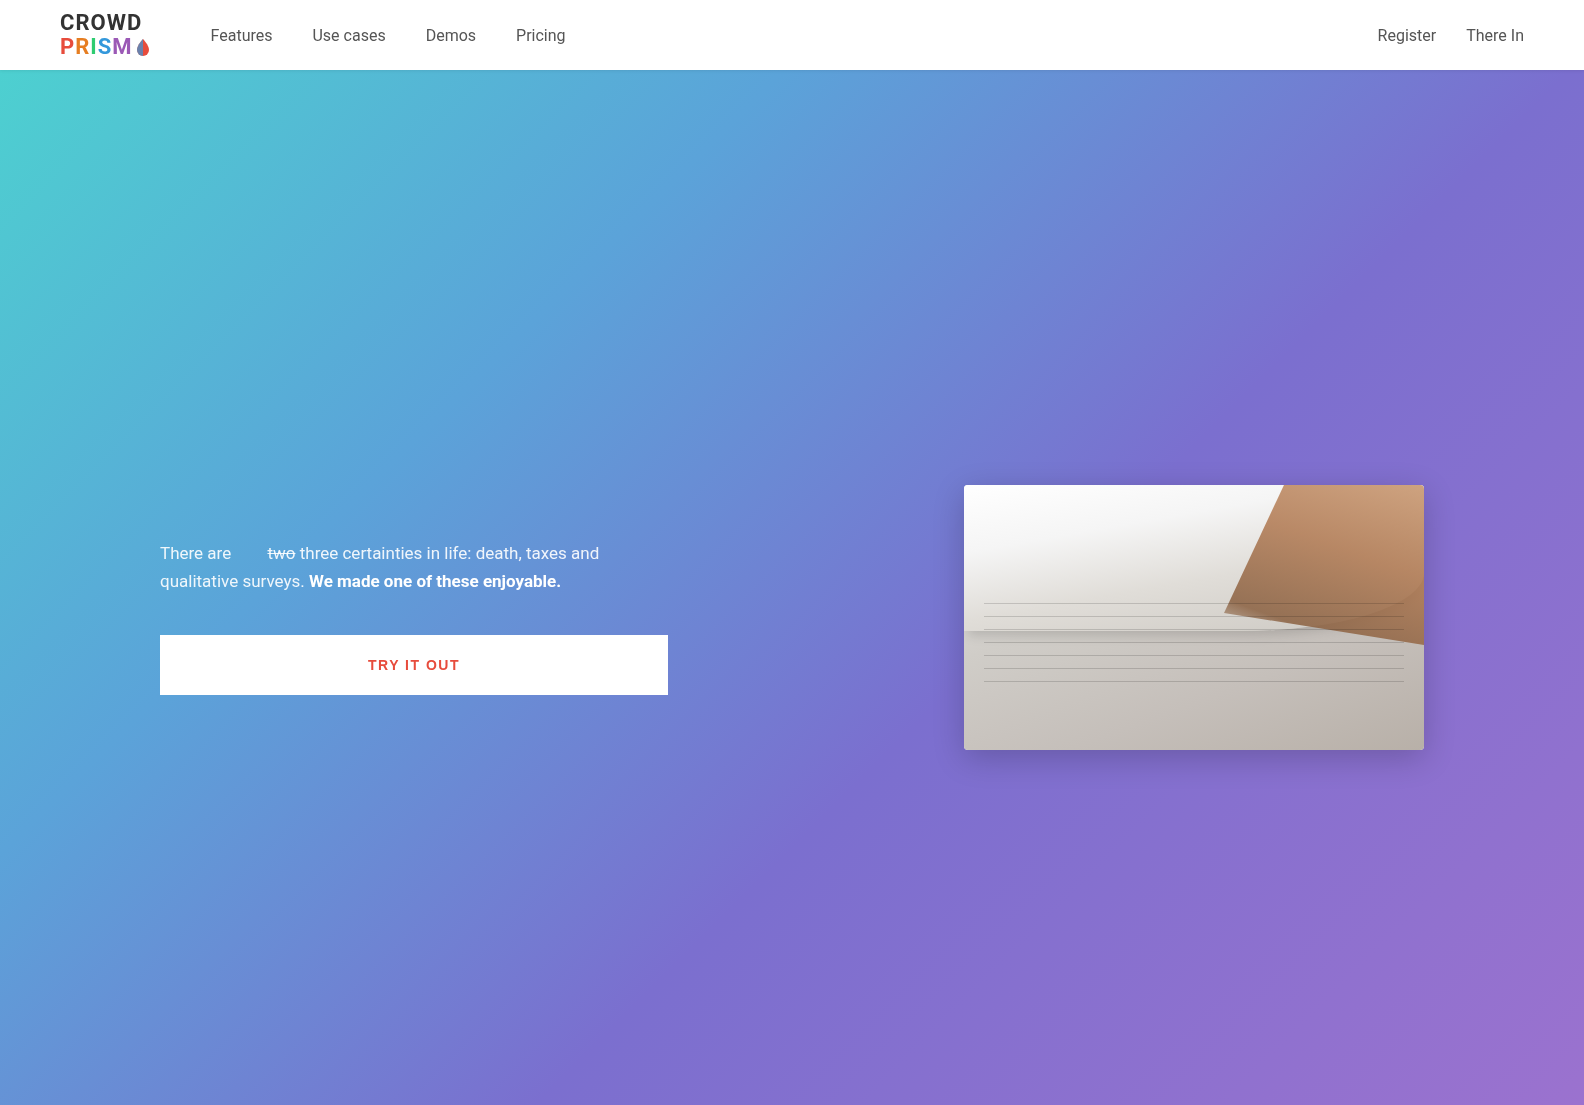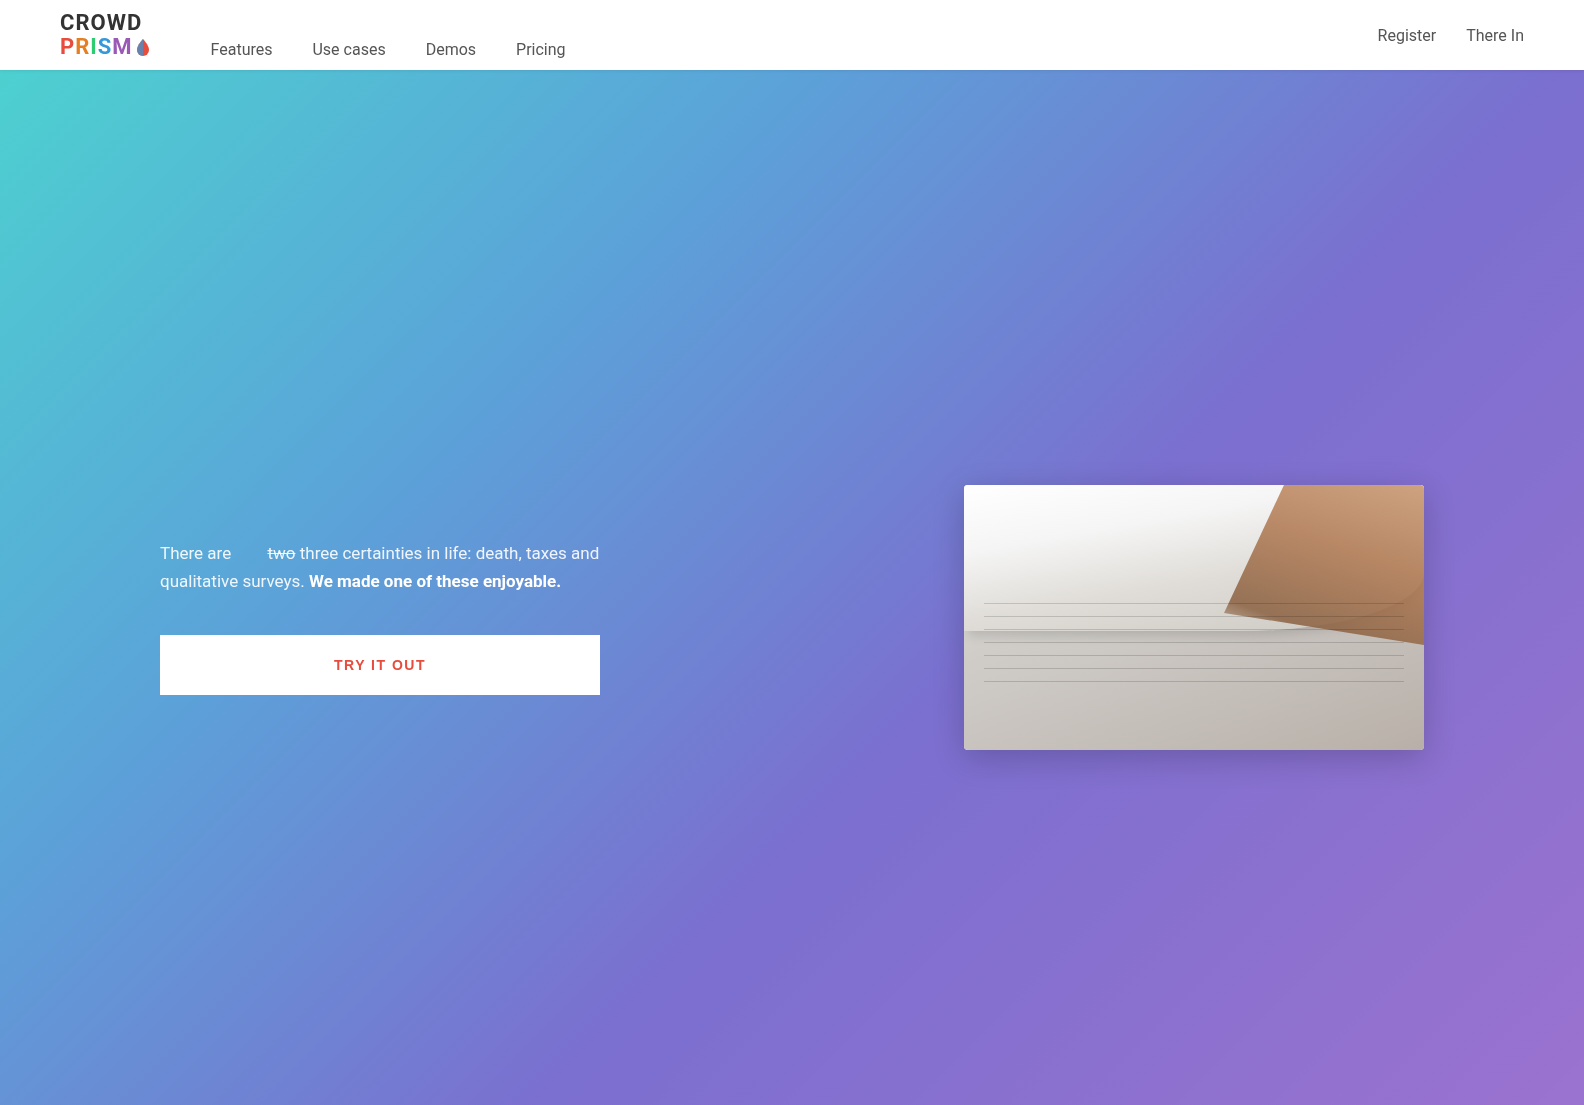--- a/index.html
+++ b/index.html
@@ -26,21 +26,21 @@
       display: flex;
       align-items: center;
       justify-content: space-between;
       padding: 0 60px;
       z-index: 100;
       box-shadow: 0 1px 3px rgba(0,0,0,0.08);
     }
 
     .navbar-left {
       display: flex;
-      align-items: flex-end;
+      align-items: center;
       gap: 60px;
     }
 
     .logo {
       display: flex;
       flex-direction: column;
       line-height: 1.1;
     }
 
     .logo-crowd {
@@ -151,21 +151,21 @@
 
     .hero-description strong {
       font-weight: 700;
       color: #ffffff;
       text-align: center;
     }
 
     .hero-buttons {
       display: flex;
       gap: 4px;
-      width: 440px;
+      width: 508px;
     }
 
     .btn-try {
       flex: 1;
       padding: 20px 30px;
       background: #ffffff;
       color: #e74c3c;
       border: 2px solid #ffffff;
       font-size: 14px;
       font-weight: 700;

